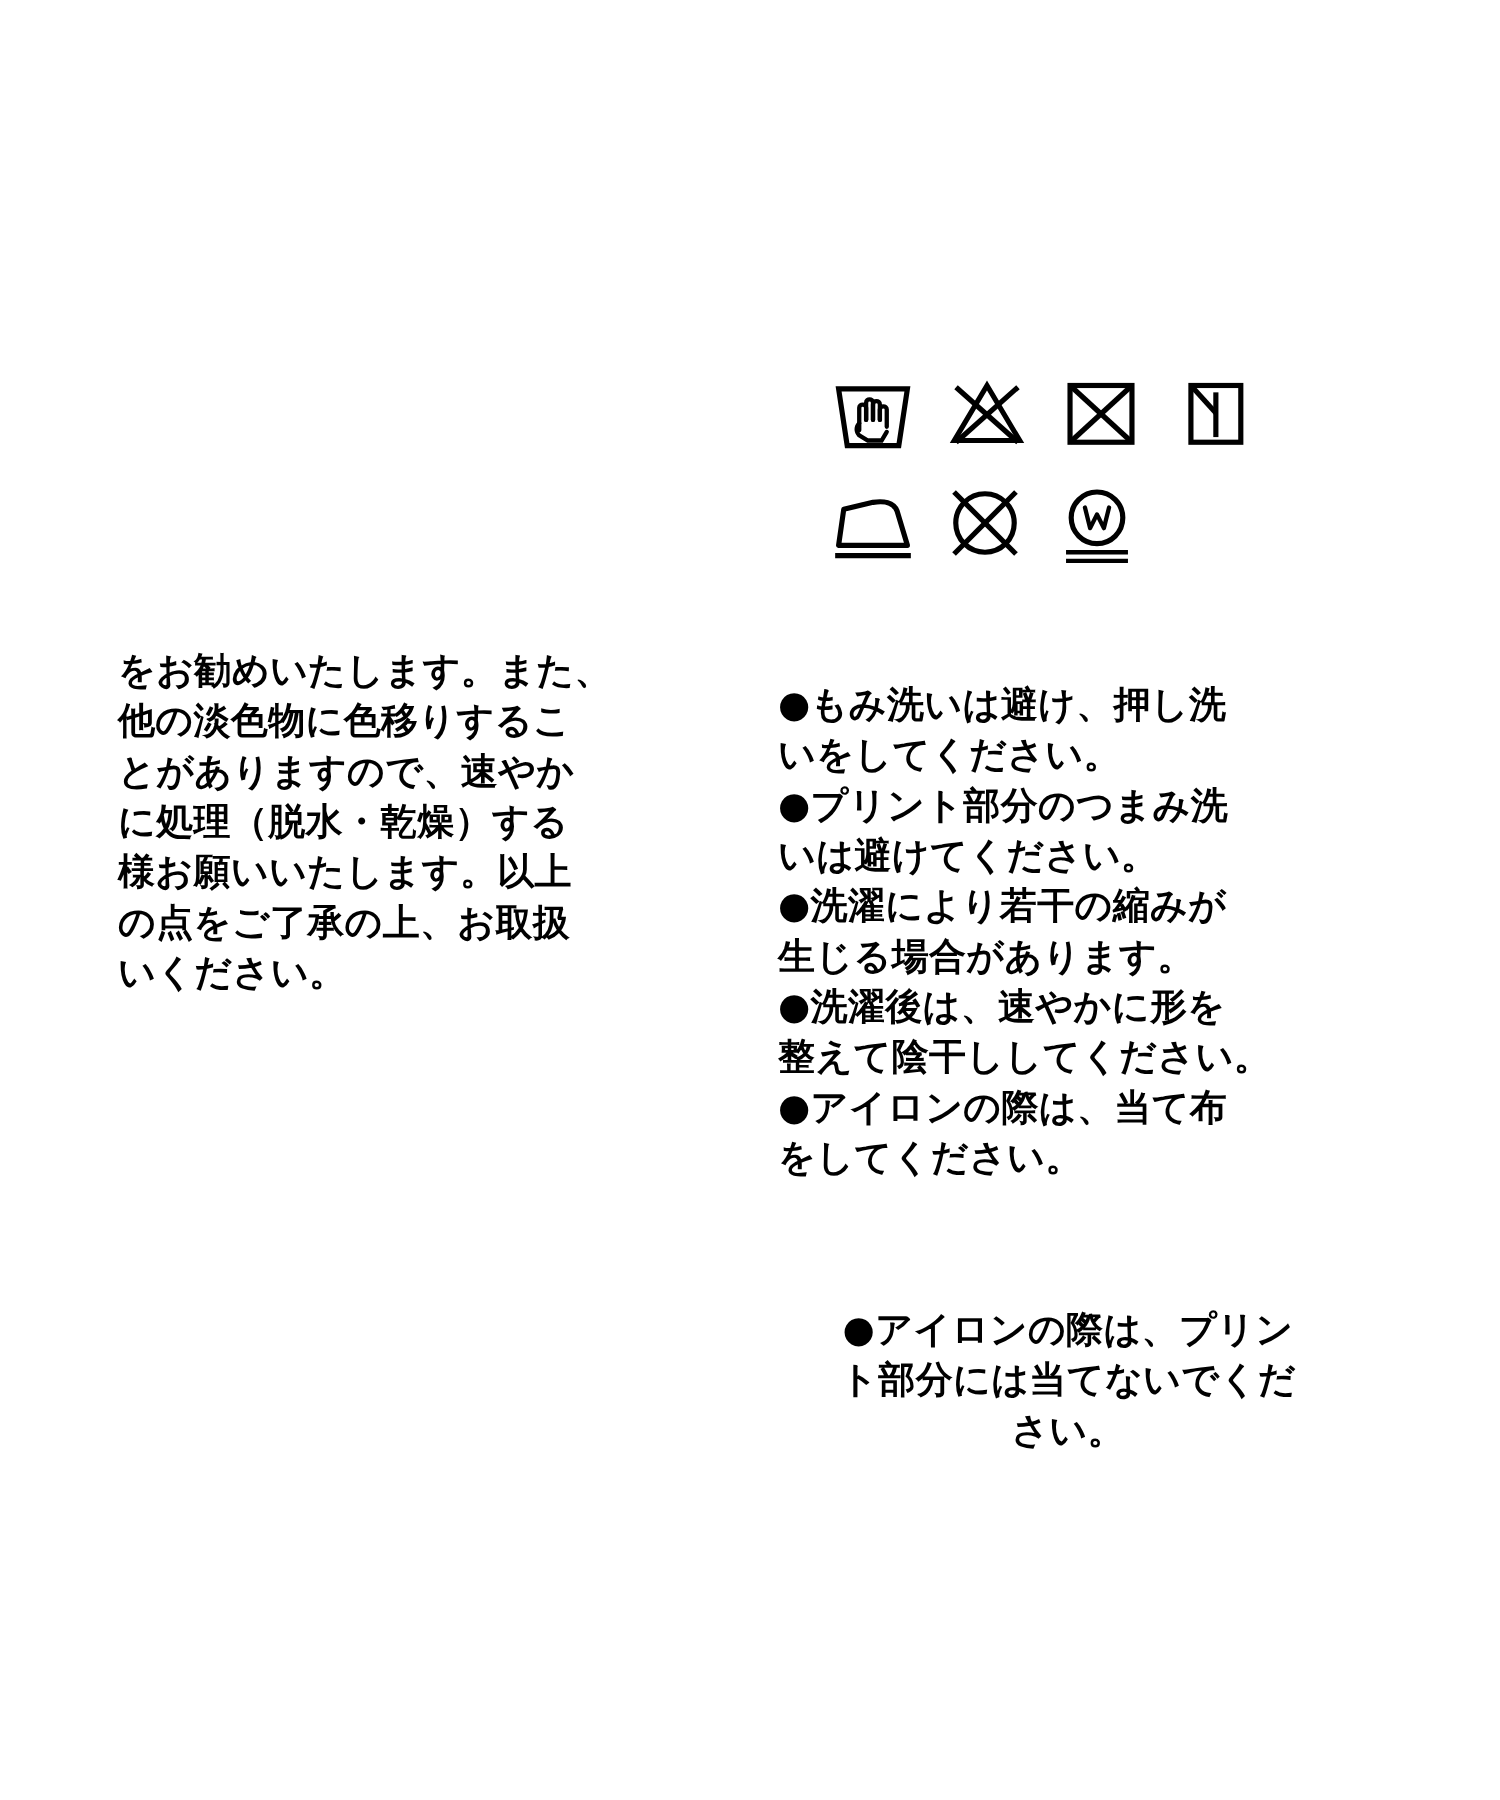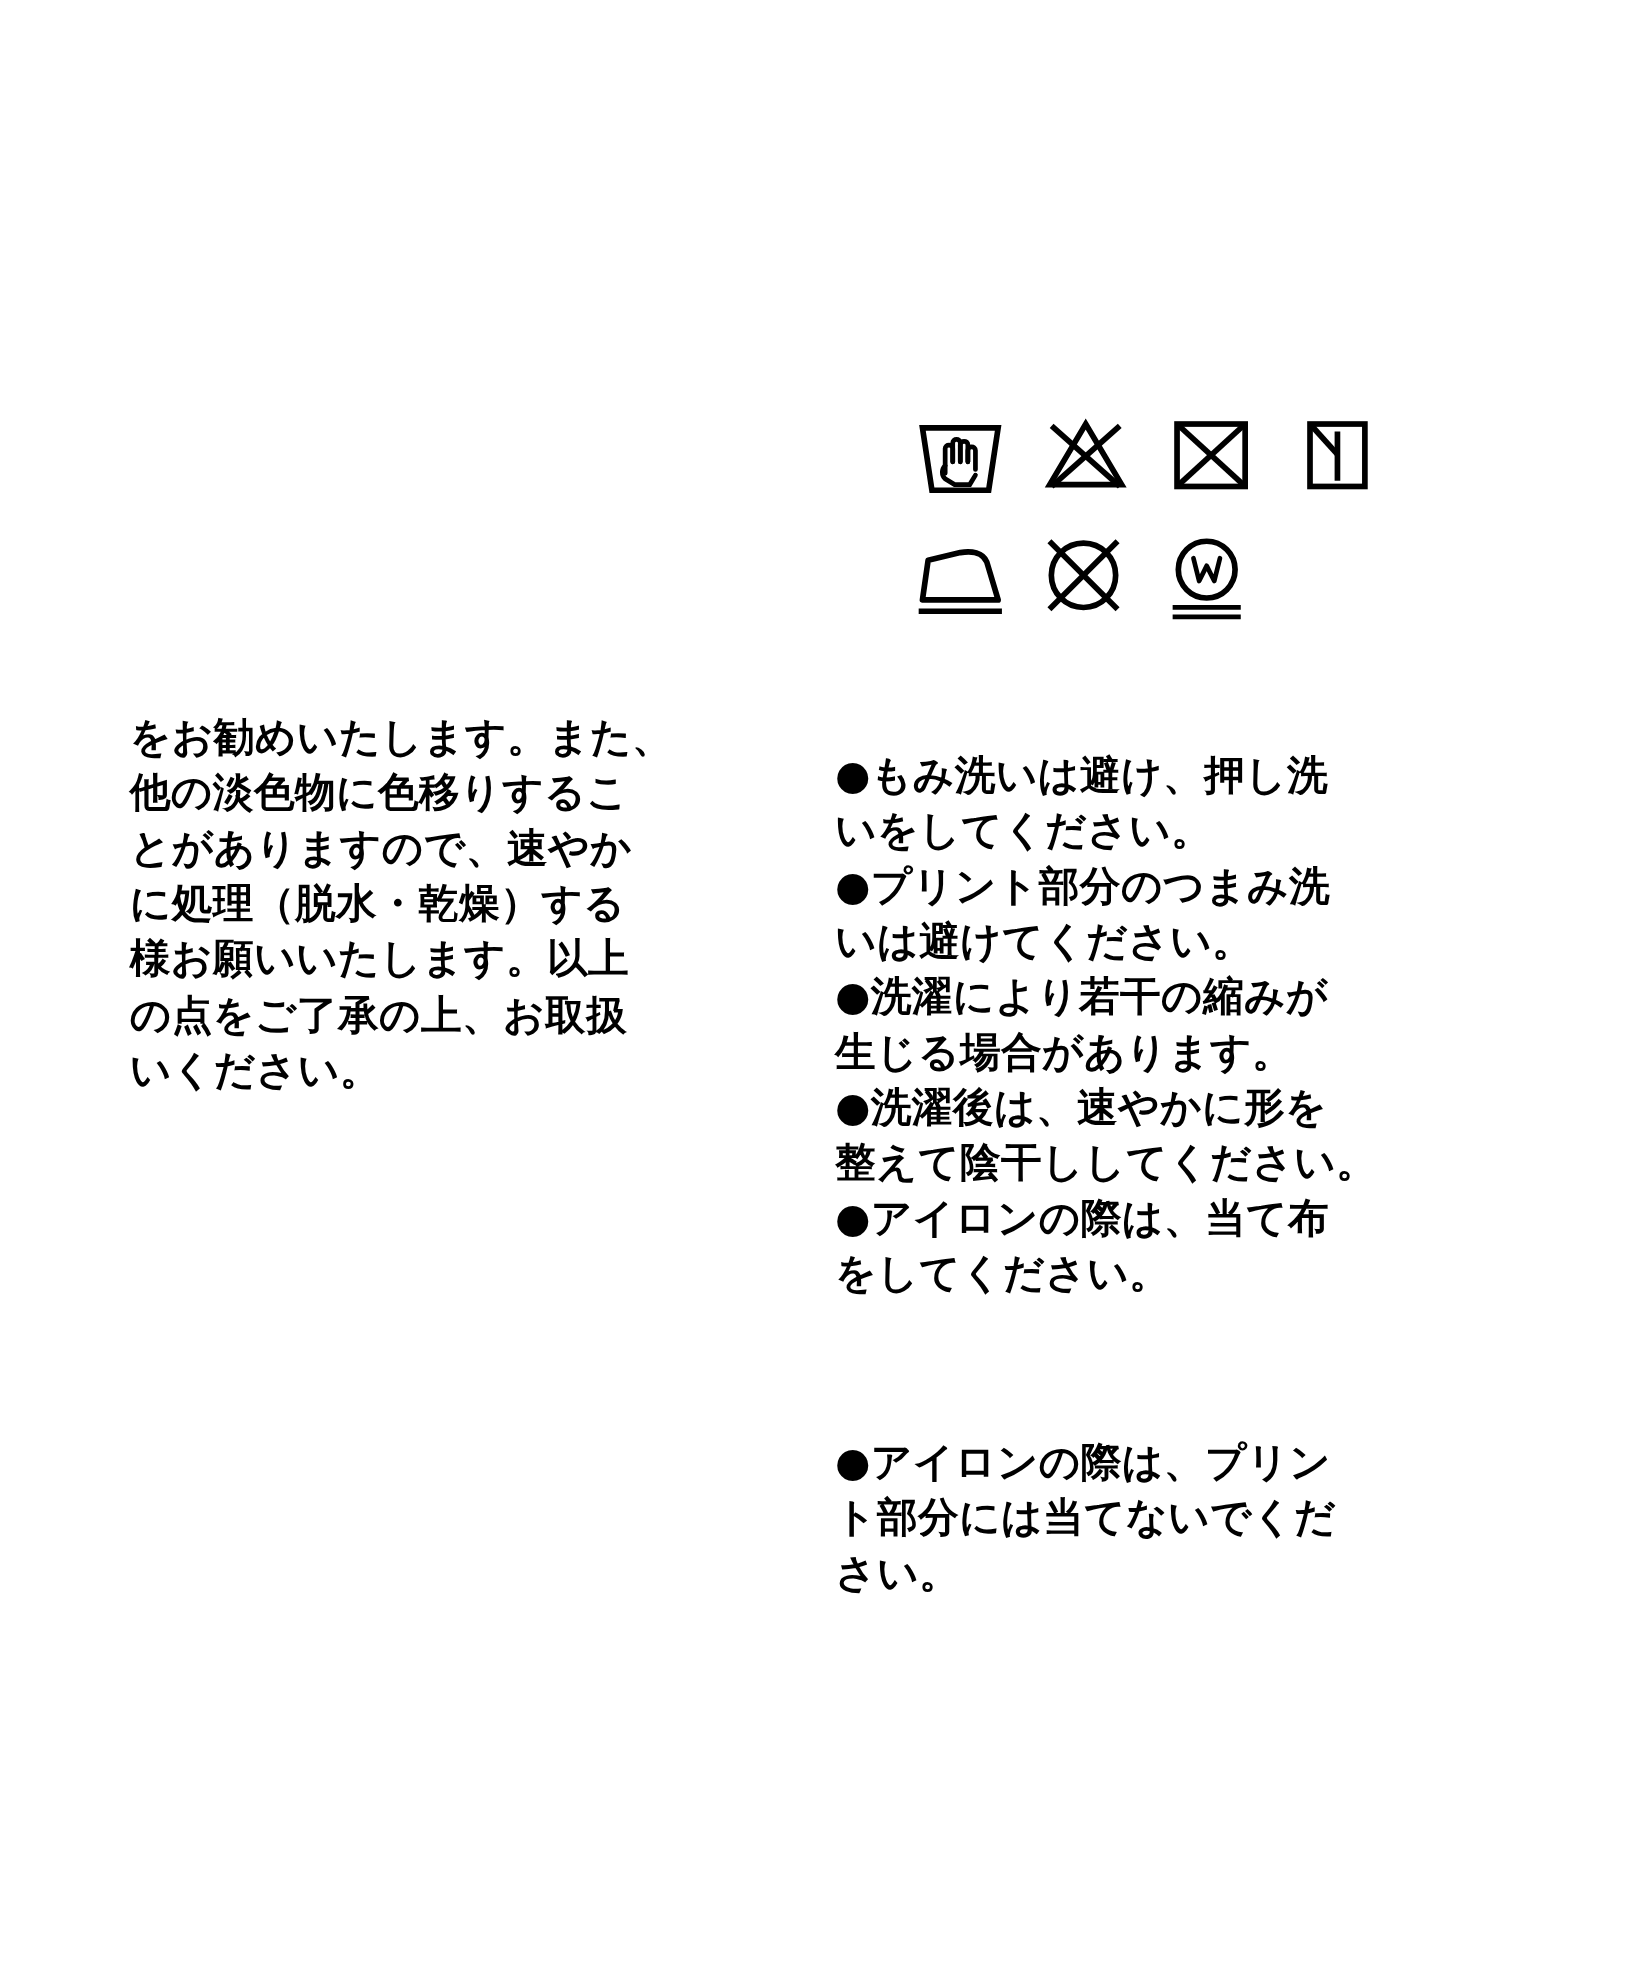--- a/index.html
+++ b/index.html
@@ -49,35 +49,36 @@
     position: absolute;
     font-weight: 700;
     letter-spacing: 0.02em;
   }
   #left-column {
     left: 118px;
     top: 610px;
     width: 570px;
   }
   #right-column {
-    left: 759px;
+    left: 778px;
     top: 680px;
     width: 580px;
   }
   .para {
     font-size: 37px;
     line-height: 1.36;
     white-space: pre-line;
     margin: 0;
   }
   #left-column .para.second {
     margin-top: 36px;
   }
   #right-column .para.second {
     margin-top: 122px;
+    text-align: center;
   }
 </style>
 </head>
 <body>
 
 <div id="care-symbols">
 
   <div class="symbol-row row-1">
 
     <div class="symbol">

